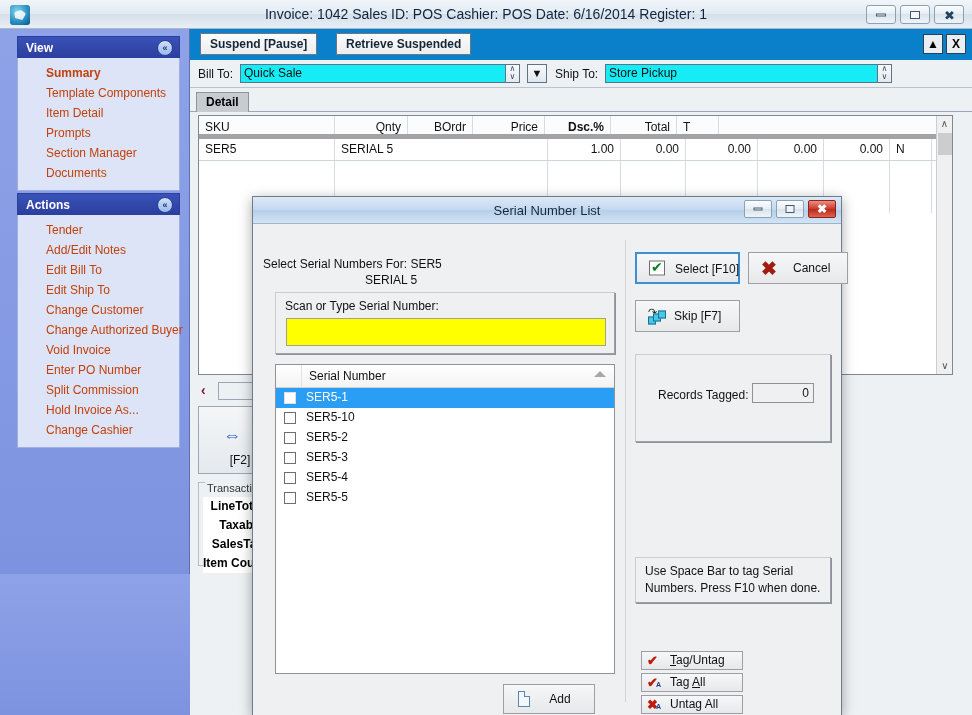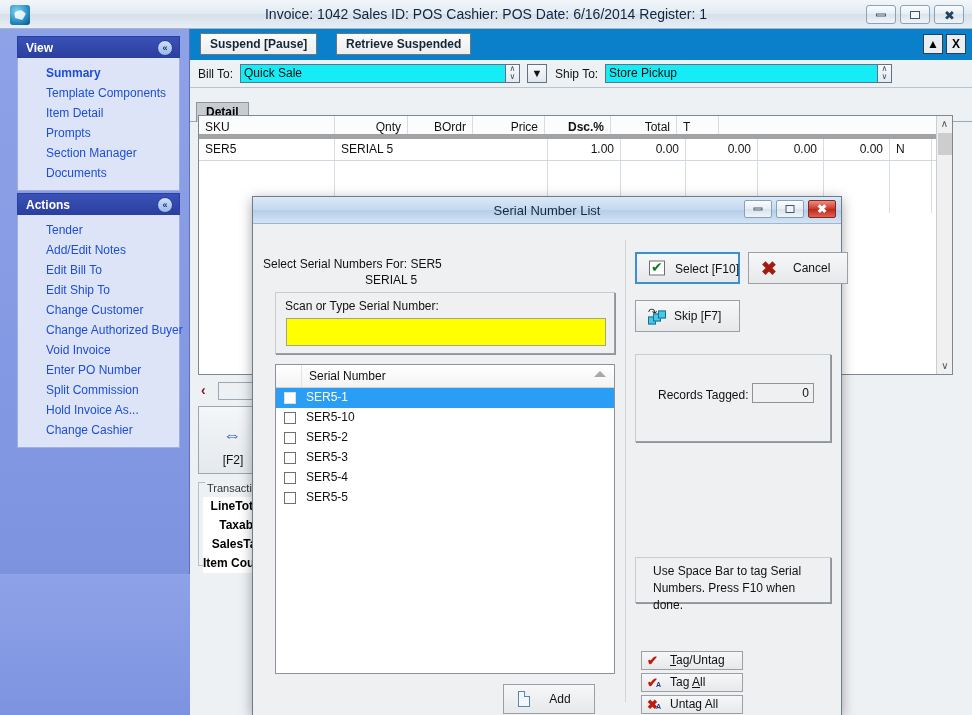--- a/index.html
+++ b/index.html
@@ -90,21 +90,21 @@
   .panel-head .chev {
     position:absolute; right:6px; top:3px; width:16px; height:16px; border-radius:50%;
     background: linear-gradient(180deg,#cfe0f7 0%,#9ab8e8 100%);
     border:1px solid #2b3f9e; color:#1b2f7a; font-size:9px; line-height:14px; text-align:center;
   }
   .panel-body {
     background: #dde4f7; border:1px solid #9fb0e0; border-top:none;
     padding: 5px 0 7px 0;
   }
   .panel-item {
-    color:#1d4ed8; font-size:12px; line-height:20px; padding-left: 28px;
+    color:#c2410c; font-size:12px; line-height:20px; padding-left: 28px;
     white-space: nowrap; cursor: default;
   }
   .panel-item.active { font-weight: bold; }
 
   
   .content {
     position: absolute; left: 190px; top: 60px; width: 782px; height: 514px;
     background: #eef1f4;
   }
   .billbar {
@@ -122,21 +122,21 @@
     background: linear-gradient(180deg,#f8fafc,#e3e9ef);
     border:1px solid #5e7387; border-left:none;
     font-size:8px; color:#3a4a5a; text-align:center; line-height:8px;
   }
   .dropbtn {
     position:absolute; top:4px; width:20px; height:19px;
     background: linear-gradient(180deg,#f8fafc,#dfe6ed);
     border:1px solid #5e7387; text-align:center; font-size:11px; line-height:17px; color:#111;
   }
   .tabstrip {
-    position:absolute; left:0; top:40px; width:782px; height:22px;
+    position:absolute; left:0; top:30px; width:782px; height:22px;
     background:#eef1f4; border-bottom:1px solid #9aa7b4;
   }
   .tab {
     position:absolute; left:6px; top:2px; height:20px; padding:0 9px;
     background:#c8ccd1; border:1px solid #8d959d; border-bottom:none;
     font-size:12px; font-weight:bold; color:#000; line-height:19px;
   }
 
   
   .grid {
@@ -168,21 +168,21 @@
   }
   .navback { position:absolute; left:0; top:0; width:70px; height:22px; }
   .navarrow { position:absolute; left:3px; top:2px; font-size:14px; color:#7b1b22; font-weight:bold; }
   .navbox { position:absolute; left:20px; top:2px; width:48px; height:18px; background:#eef1f4; border:1px solid #9aa7b4; }
   .bigbtn {
     position:absolute; background: linear-gradient(180deg,#f4f6f8,#e5e9ed);
     border:1px solid #9aa7b4; font-size:12px; color:#111; text-align:center;
   }
   #btn-f2 { left:0; top:26px; width:68px; height:68px; }
   #btn-f2 .ic { position:absolute; left:50%; top:18px; transform:translateX(-50%); color:#1d4fc0; font-size:18px; }
-  #btn-f2 .kk { position:absolute; left:1px; bottom:6px; width:100%; }
+  #btn-f2 .kk { position:absolute; left:8px; bottom:6px; width:100%; }
   .transbox {
     position:absolute; left:0; top:102px; width:68px; height:84px;
     border:1px solid #b5bfc9; background:#eef1f4;
   }
   .transbox .cap { position:absolute; left:6px; top:-1px; font-size:11px; color:#333; background:#eef1f4; padding:0 2px; }
   .transbox .rows { position:absolute; left:4px; top:14px; width:62px; background:#fff; }
   .transbox .rows div { font-size:12px; font-weight:bold; color:#000; line-height:19px; text-align:right; padding-right:2px; white-space:nowrap;}
 
   
   .lockrow { position:absolute; left:638px; top:326px; width:125px; height:24px; }
@@ -304,21 +304,21 @@
   #grp-tagged { left:382px; top:130px; width:196px; height:88px; }
   #grp-tagged .cap { position:absolute; left:22px; top:33px; font-size:12px; color:#111; }
   #tagged-val {
     position:absolute; right:16px; top:28px; width:62px; height:20px;
     background:#eff0f1; border:1px solid #8d9398;
     font-size:12px; color:#111; text-align:right; line-height:18px; padding-right:4px;
   }
 
   #grp-hint { left:382px; top:333px; width:196px; height:46px; }
   #grp-hint .t { position:absolute; left:9px; top:5px; right:6px;
-     font-size:12px; color:#111; line-height:17px;margin-left:8px; }
+     font-size:12px; color:#111; line-height:17px; }
 
   .tagbtn {
     position:absolute; left:388px; width:102px; height:19px;
     background: linear-gradient(180deg,#f6f7f8,#e6e8ea);
     border:1px solid #9aa0a5; font-size:12px; color:#111;
   }
   #btn-tagun { top:427px; }
   #btn-tagall { top:449px; }
   #btn-untagall { top:471px; }
   .tagbtn .ic { position:absolute; left:5px; top:1px; font-size:13px; color:#c01a0c; font-weight:bold; line-height:15px; }

